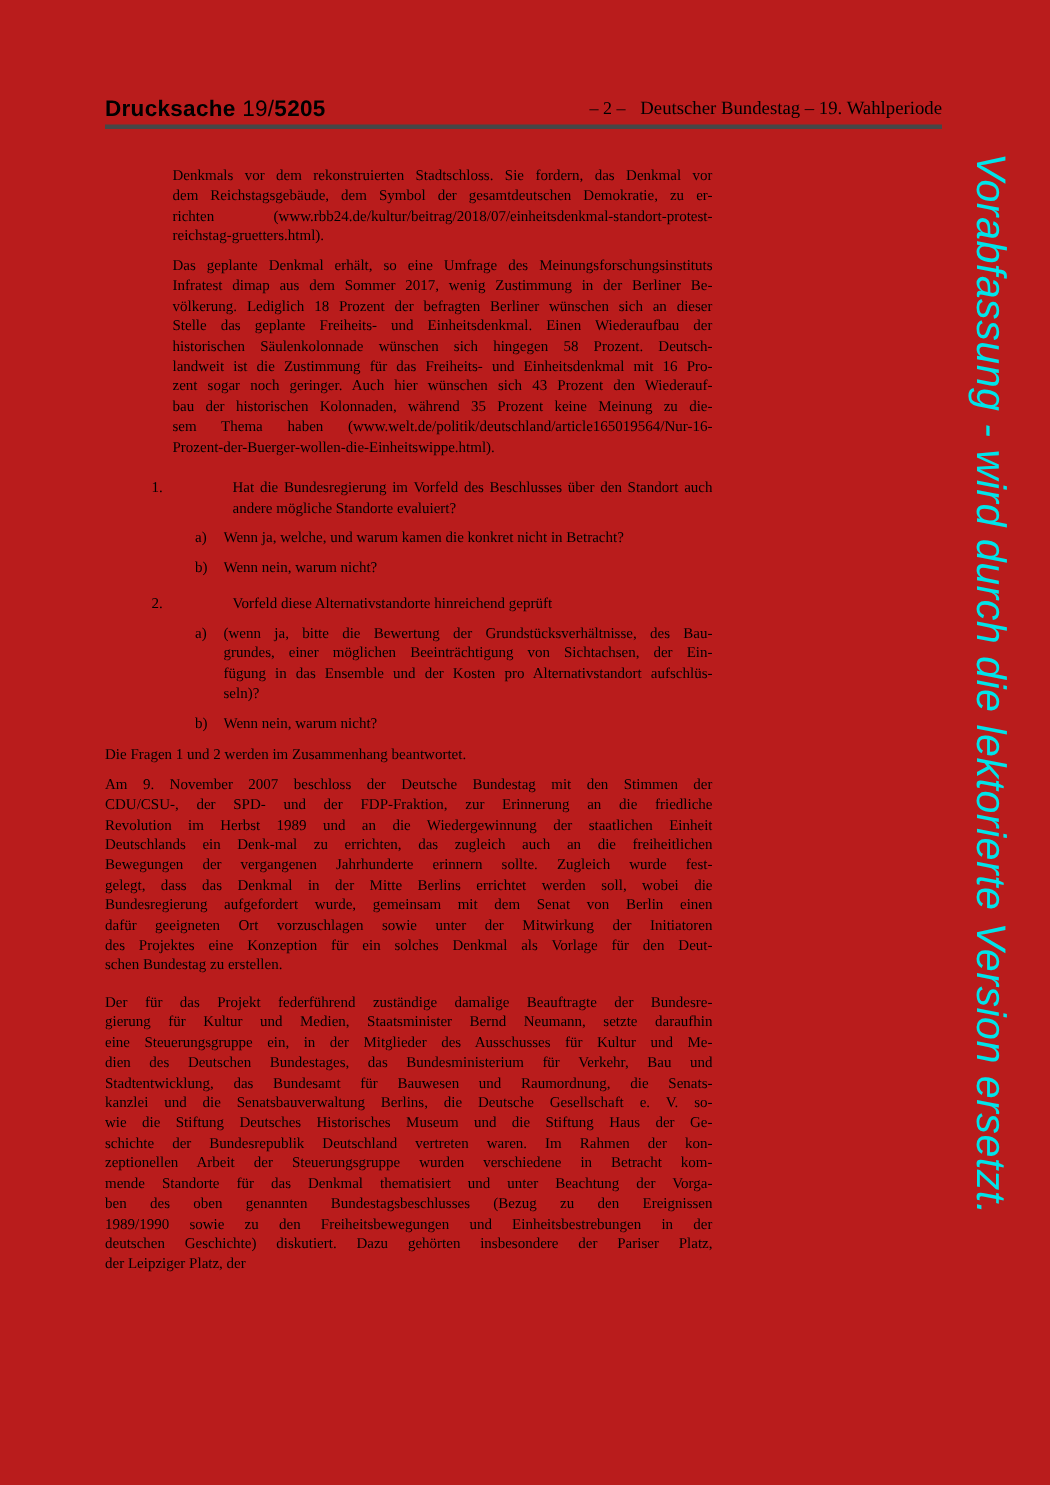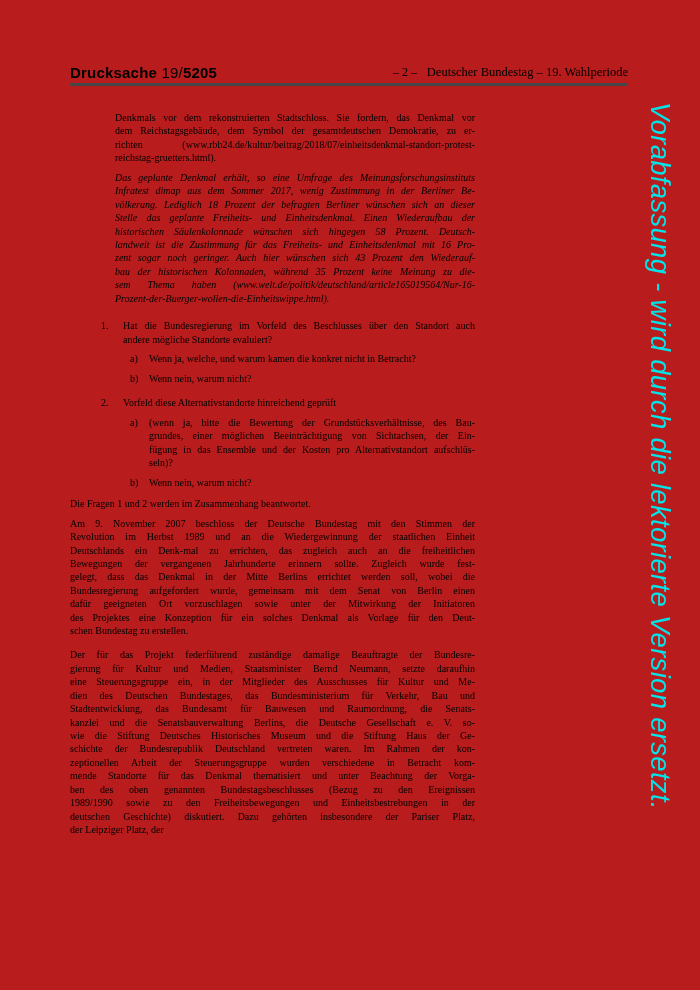--- a/index.html
+++ b/index.html
@@ -28,25 +28,25 @@
   .bodycol{
     position:absolute;left:70px;top:111px;width:405px;
     font-size:10px;line-height:13.42px;
   }
   .tline{text-align:justify;text-align-last:justify;max-height:13.45px;overflow:hidden;white-space:normal;}
   .tline-last{text-align-last:left;}
   .indent{margin-left:45px;}
   .mb6{margin-bottom:6.2px;}
   .mb8{margin-bottom:8px;}
   .mb11{margin-bottom:11px;}
-  .mb14{margin-bottom:14px;font-style:italic;}
+  .mb14{margin-bottom:14px;}
   
   .q-main{display:flex;}
   .q-num{margin-left:31px;width:22px;flex:0 0 22px;}
-  .q-body{flex:1 1 auto;min-width:0;}
+  .q-body{flex:1 1 auto;min-width:0;margin-left:32px;}
   .q-sub{display:flex;}
   .q-sub-label{margin-left:60px;width:19px;flex:0 0 19px;}
   .q-sub-body{flex:1 1 auto;min-width:0;}
   
   .watermark{
     position:absolute;left:678px;top:102px;height:36px;line-height:36px;
     transform-origin:0 0;transform:rotate(90deg);
     font-family:"Liberation Sans","DejaVu Sans",sans-serif;
     font-style:italic;font-size:27.5px;letter-spacing:.3px;white-space:nowrap;
   }
@@ -127,20 +127,21 @@
       <div class="q-sub-body">
           <div class="tline tline-last">Wenn nein, warum nicht?</div>
         </div>
     </div>
 
     <div class="para mb6">
         <div class="tline tline-last">Die Fragen 1 und 2 werden im Zusammenhang beantwortet.</div>
       </div>
     <div class="para mb11">
         <div class="tline">Am 9. November 2007 beschloss der Deutsche Bundestag mit den Stimmen der</div>
+        <div class="tline">CDU/CSU-, der SPD- und der FDP-Fraktion, zur Erinnerung an die friedliche</div>
         <div class="tline">Revolution im Herbst 1989 und an die Wiedergewinnung der staatlichen Einheit</div>
         <div class="tline">Deutschlands ein Denk-mal zu errichten, das zugleich auch an die freiheitlichen</div>
         <div class="tline">Bewegungen der vergangenen Jahrhunderte erinnern sollte. Zugleich wurde fest-</div>
         <div class="tline">gelegt, dass das Denkmal in der Mitte Berlins errichtet werden soll, wobei die</div>
         <div class="tline">Bundesregierung aufgefordert wurde, gemeinsam mit dem Senat von Berlin einen</div>
         <div class="tline">dafür geeigneten Ort vorzuschlagen sowie unter der Mitwirkung der Initiatoren</div>
         <div class="tline">des Projektes eine Konzeption für ein solches Denkmal als Vorlage für den Deut-</div>
         <div class="tline tline-last">schen Bundestag zu erstellen.</div>
       </div>
     <div class="para">

